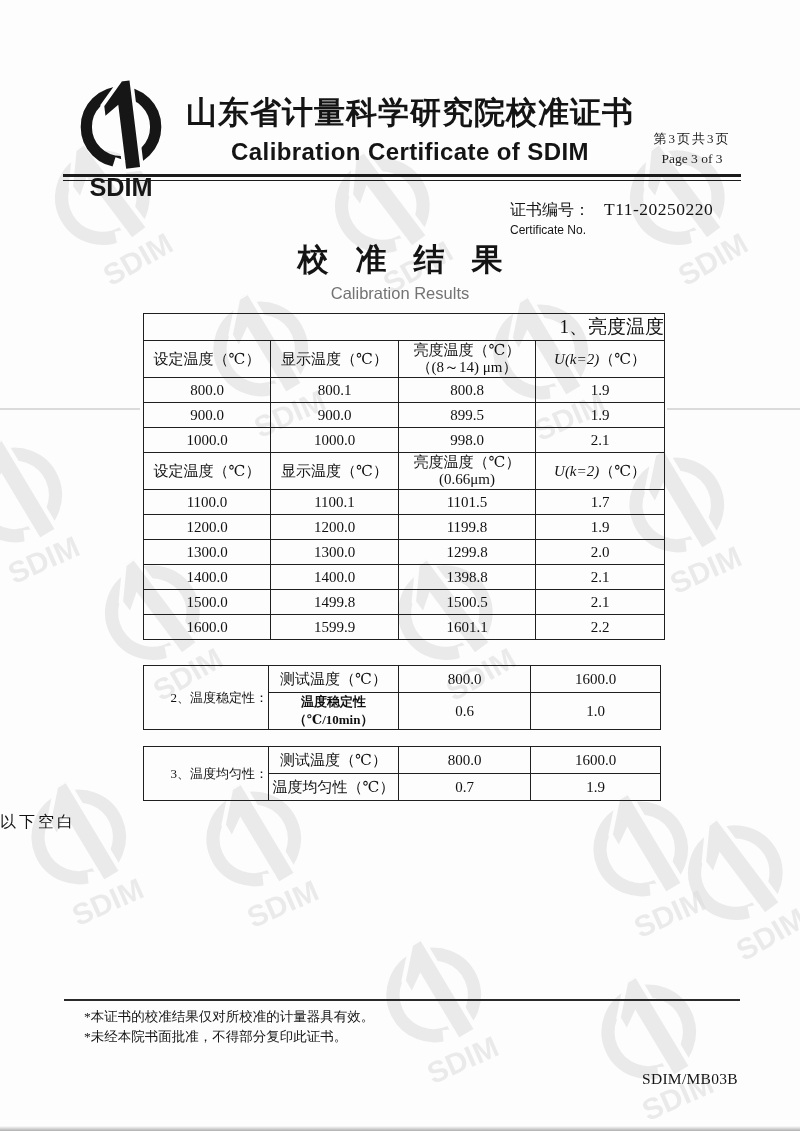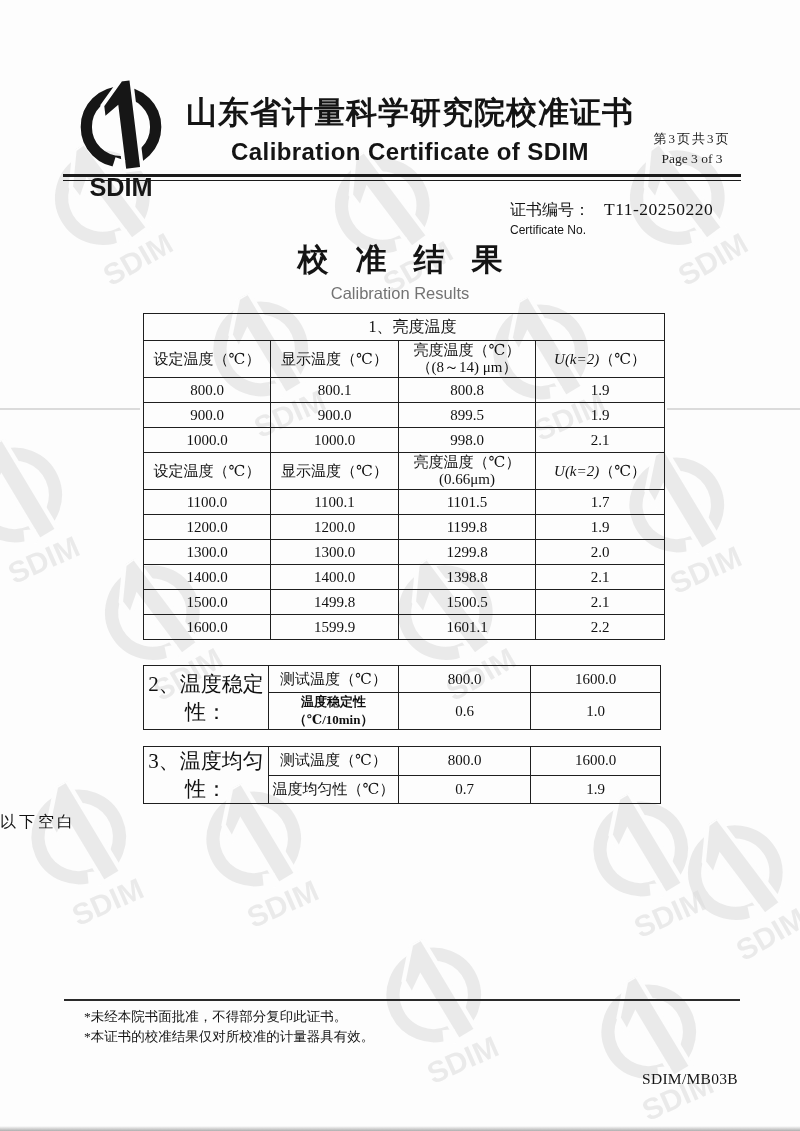--- a/index.html
+++ b/index.html
@@ -33,28 +33,28 @@
   .sec-cn{position:absolute;left:0;top:239px;width:800px;text-align:center;font-size:31px;font-weight:bold;
     letter-spacing:27px;padding-left:27px;box-sizing:border-box;z-index:2;}
   .sec-en{position:absolute;left:0;top:284px;width:800px;text-align:center;font-size:16.5px;
     font-family:"Liberation Sans","DejaVu Sans",sans-serif;color:#737373;z-index:2;}
 
   
   .tbl{position:absolute;border-collapse:collapse;table-layout:fixed;z-index:2;background:transparent;}
   .tbl td{border:1.5px solid #1f1f1f;text-align:center;vertical-align:middle;
     font-size:15px;color:#111;padding:0;overflow:hidden;}
   .t1{left:143px;top:313px;width:521px;}
-  .t1 .title-row td{text-align:center;padding-left:17px;height:26px;font-size:16px;}
+  .t1 .title-row td{text-align:right;padding-left:17px;height:26px;font-size:19px;}
   .t1 tr.head td{height:36px;line-height:17px;}
   .t1 tr.data td{height:24px;}
   .iu{font-style:italic;}
   .t2{left:143px;top:665px;width:517px;}
   .t3{left:143px;top:746px;width:517px;padding-left:24px;}
   .t2 td,.t3 td{height:26px;}
-  .t2 .lbl,.t3 .lbl{font-size:21px;}
+  .t2 .lbl,.t3 .lbl{font-size:13px;text-align:right;}
   .t2 .small{font-size:13px;font-weight:bold;}
 
   .blank-note{position:absolute;left:0;top:812px;width:800px;font-size:16px;
     letter-spacing:3px;z-index:2;}
 
   
   .footer-rule{position:absolute;left:64px;top:999px;width:676px;height:2px;background:#2a2a2a;z-index:2;}
   .footnotes{position:absolute;left:84px;top:1007px;font-size:13.5px;line-height:20px;z-index:2;}
   .doc-code{position:absolute;right:62px;top:1070px;font-size:15.5px;letter-spacing:.3px;z-index:2;}
 
@@ -289,19 +289,19 @@
       <td>0.7</td>
       <td>1.9</td>
     </tr>
   </tbody>
     </table>
 
   <div class="blank-note">以下空白</div>
 
   <div class="footer-rule"></div>
   <div class="footnotes">
+    <div>*本证书的校准结果仅对所校准的计量器具有效。</div>
     <div>*未经本院书面批准，不得部分复印此证书。</div>
-    <div>*本证书的校准结果仅对所校准的计量器具有效。</div>
   </div>
   <div class="doc-code">SDIM/MB03B</div>
 
   <div class="bottom-edge"></div>
 </div>
 
 </body></html>

